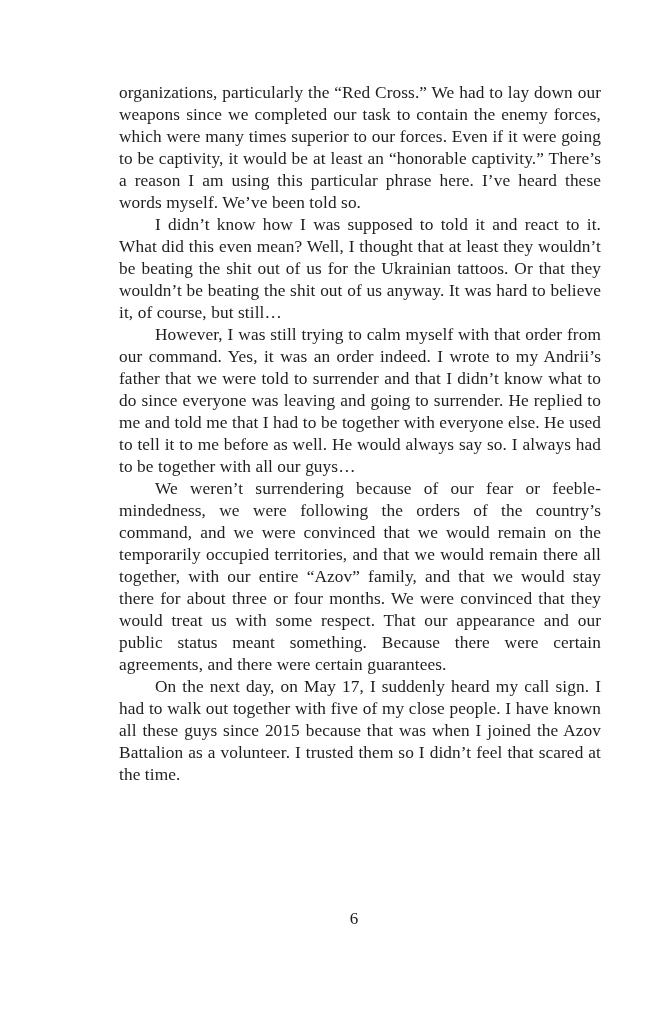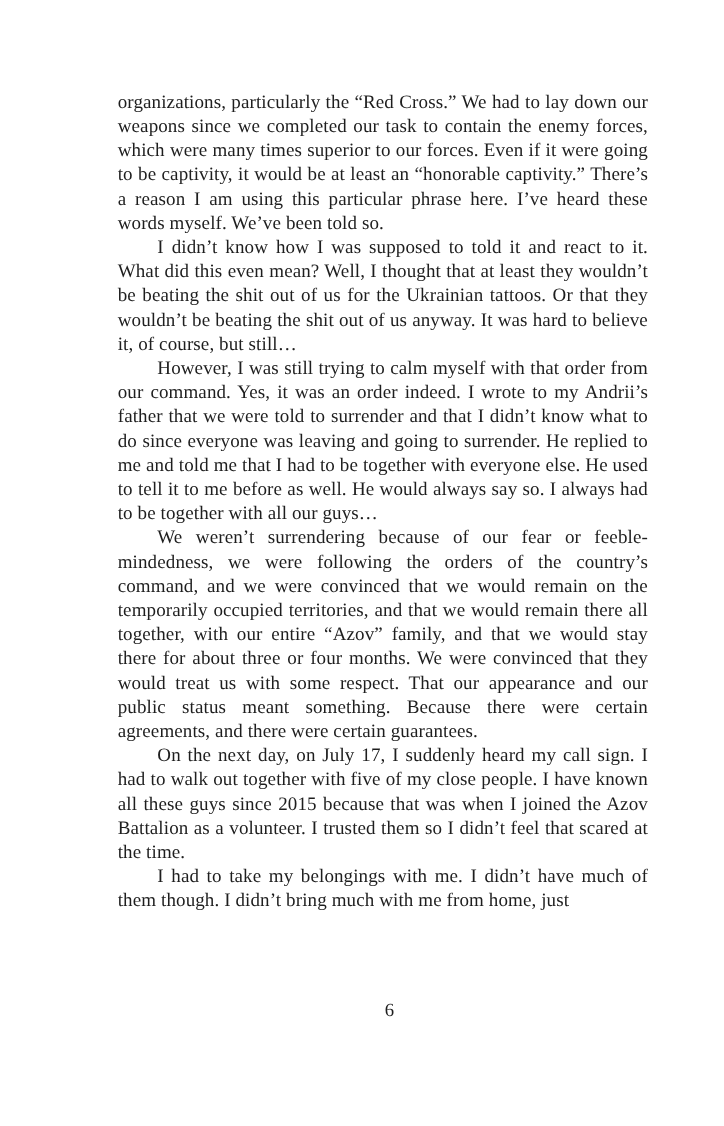--- a/index.html
+++ b/index.html
@@ -12,21 +12,21 @@
     width: 658px;
     height: 1024px;
     background: #ffffff;
     overflow: hidden;
     font-family: "Liberation Serif", "DejaVu Serif", serif;
     color: #1e1e1e;
   }
   .text-block {
     position: absolute;
     top: 82px;
-    left: 107px;
+    left: 119px;
     width: 482px;
     text-align: justify;
     font-size: 17.3px;
     line-height: 22px;
     letter-spacing: 0.1px;
   }
   .para {
     margin: 0;
     padding: 0;
   }
@@ -46,17 +46,16 @@
 </style>
 </head>
 <body>
 
 <div class="page">
   <div class="text-block">
     <p class="para">organizations, particularly the “Red Cross.” We had to lay down our weapons since we completed our task to contain the enemy forces, which were many times superior to our forces. Even if it were going to be captivity, it would be at least an “honorable captivity.” There’s a reason I am using this particular phrase here. I’ve heard these words myself. We’ve been told so.</p>
     <p class="para indent">I didn’t know how I was supposed to told it and react to it. What did this even mean? Well, I thought that at least they wouldn’t be beating the shit out of us for the Ukrainian tattoos. Or that they wouldn’t be beating the shit out of us anyway. It was hard to believe it, of course, but still…</p>
     <p class="para indent">However, I was still trying to calm myself with that order from our command. Yes, it was an order indeed. I wrote to my Andrii’s father that we were told to surrender and that I didn’t know what to do since everyone was leaving and going to surrender. He replied to me and told me that I had to be together with everyone else. He used to tell it to me before as well. He would always say so. I always had to be together with all our guys…</p>
     <p class="para indent">We weren’t surrendering because of our fear or feeble-mindedness, we were following the orders of the country’s command, and we were convinced that we would remain on the temporarily occupied territories, and that we would remain there all together, with our entire “Azov” family, and that we would stay there for about three or four months. We were convinced that they would treat us with some respect. That our appearance and our public status meant something. Because there were certain agreements, and there were certain guarantees.</p>
-    <p class="para indent">On the next day, on July 17, I suddenly heard my call sign. I had to walk out together with five of my close people. I have known all these guys since 2015 because that was when I joined the Azov Battalion as a volunteer. I trusted them so I didn’t feel that scared at the time.</p>
-    <p class="para indent">I had to take my belongings with me. I didn’t have much of them though. I didn’t bring much with me from home, just</p>
+    <p class="para indent">On the next day, on May 17, I suddenly heard my call sign. I had to walk out together with five of my close people. I have known all these guys since 2015 because that was when I joined the Azov Battalion as a volunteer. I trusted them so I didn’t feel that scared at the time.</p>
   </div>
   <div class="folio">6</div>
 </div>
 
 </body></html>

